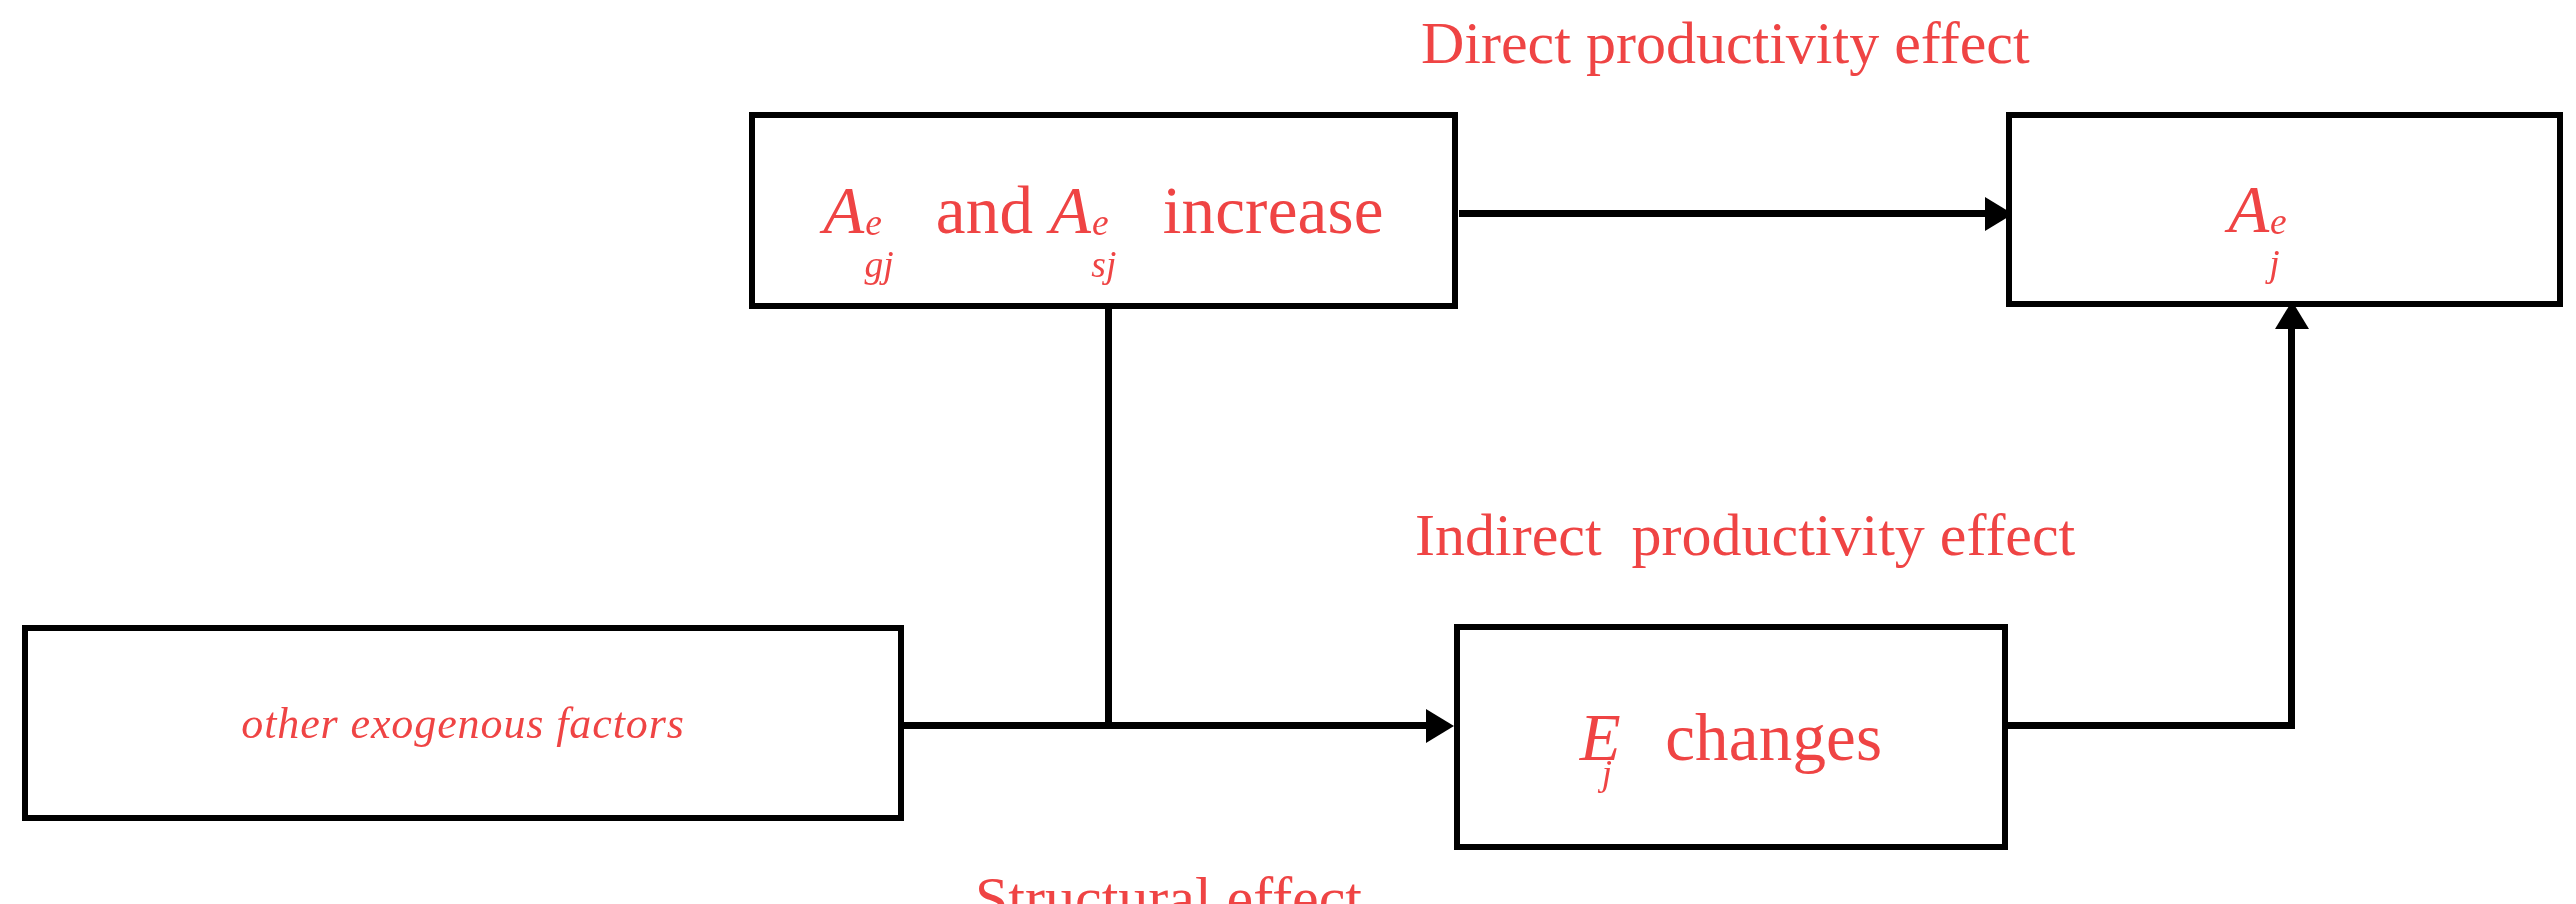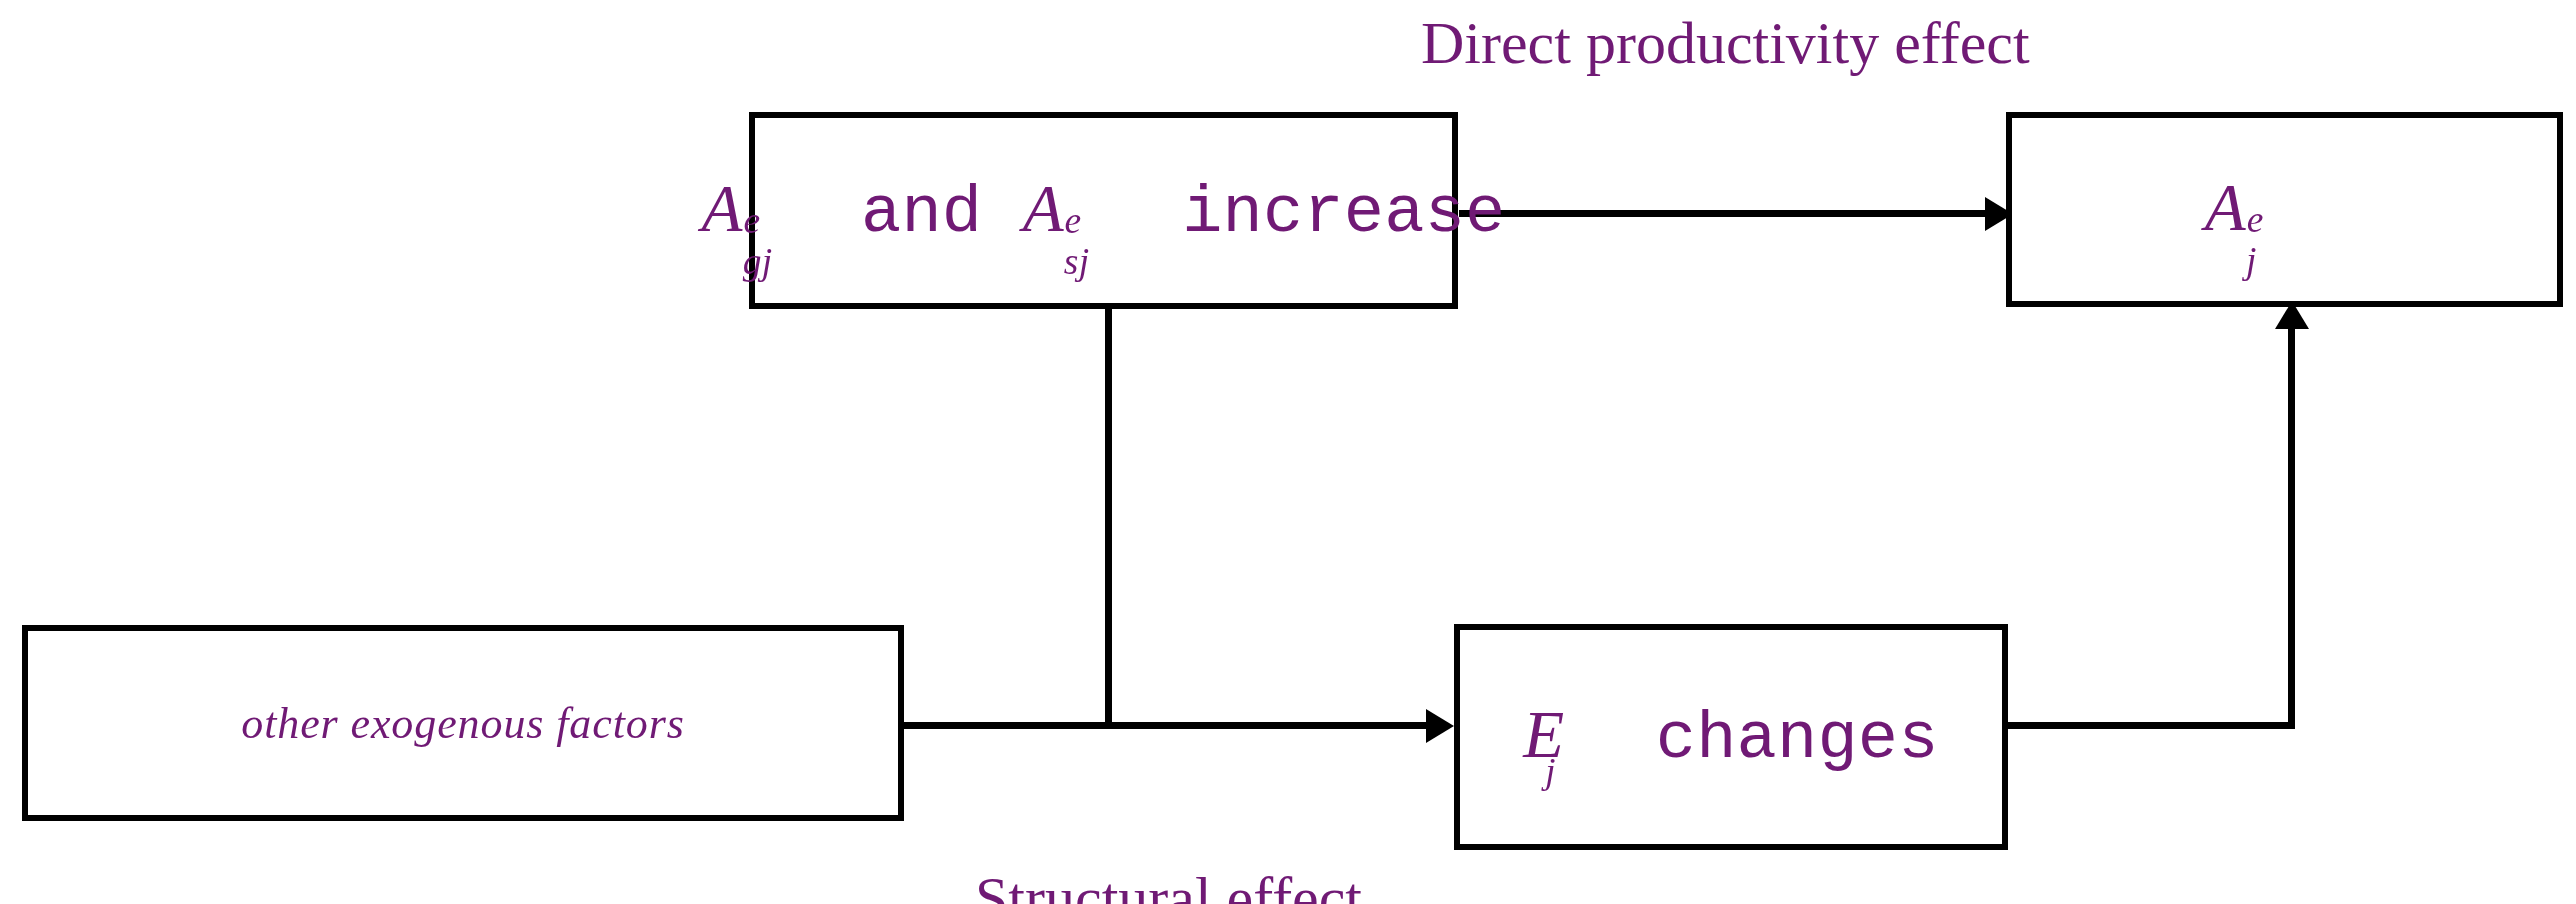--- a/index.html
+++ b/index.html
@@ -8,21 +8,21 @@
     padding: 0;
     background: #ffffff;
   }
   #stage {
     position: relative;
     width: 2576px;
     height: 904px;
     background: #ffffff;
     overflow: hidden;
     font-family: "Liberation Serif", "DejaVu Serif", serif;
-    color: #701a75;
+    color: #ef4444;
   }
 
   
   .node {
     position: absolute;
     box-sizing: border-box;
     border: 6.2px solid #000000;
     background: #ffffff;
     display: flex;
     align-items: center;
@@ -65,21 +65,21 @@
     top: -0.80em;
     font-size: 0.56em;
     font-style: italic;
   }
   .supsub .s-dn {
     position: absolute;
     left: 0.00em;
     top: 0.30em;
     font-size: 0.56em;
   }
-  .roman { font-style: normal; font-family: Liberation Mono, monospace; }
+  .roman { font-style: normal; }
 
   .exog-text {
     font-style: italic;
     font-size: 44px;
     letter-spacing: 0.9px;
     white-space: nowrap;
   }
 
   
   .edge-label {
@@ -134,20 +134,21 @@
   }
   #arrow-indirect { left: 2275px; top: 301px; }
 </style>
 </head>
 <body>
 
 <div id="stage">
 
   <div class="edge-label" id="label-direct">Direct productivity effect</div>
 
+  <div class="edge-label" id="label-indirect">Indirect  productivity effect</div>
 
   <div class="edge-label" id="label-struct">Structural effect</div>
 
   <div class="line h-line" id="edge-direct-h"></div>
   <div class="arrow-right" id="arrow-direct"></div>
 
   <div class="line v-line" id="edge-vert-drop"></div>
 
   <div class="line h-line" id="edge-struct-h"></div>
   <div class="arrow-right" id="arrow-struct"></div>

